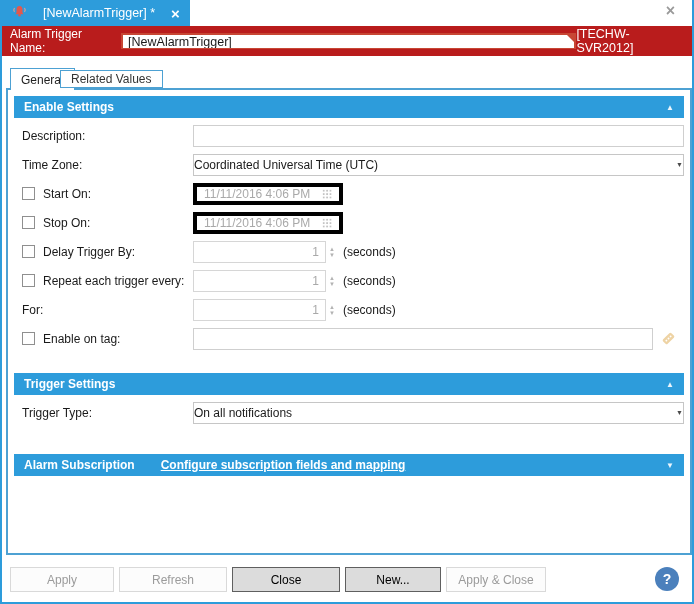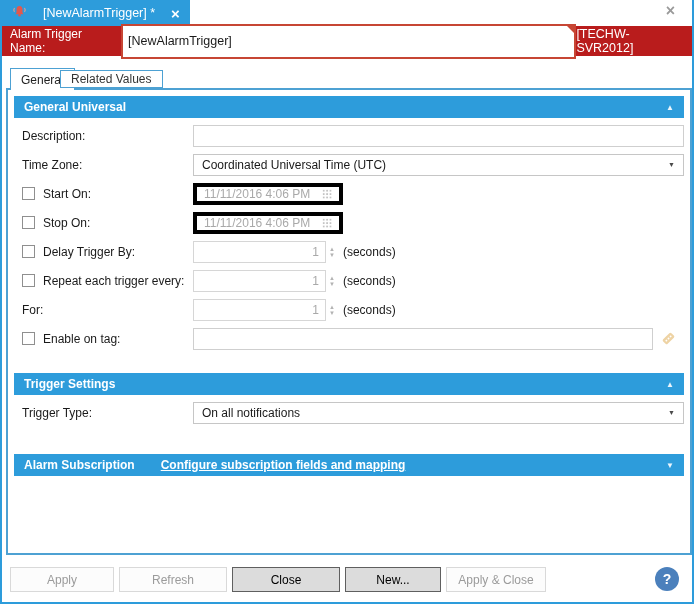--- a/index.html
+++ b/index.html
@@ -32,21 +32,21 @@
     color: #9a9a9a; font-size: 16px; font-weight: bold; line-height: 1;
   }
   
   .name-bar {
     position: absolute; left: 0; top: 26px; right: 0; height: 30px;
     background: #b91c1c; color: #fff;
     display: flex; align-items: center; padding: 0 8px;
   }
   .name-input-wrap {
     position: relative; margin-left: 7px;
-    width: 484px; height: 35px;
+    width: 484px; height: 16px;
     border: 2px solid #C74634; background: #fff;
   }
   .name-input-wrap input {
     width: 100%; height: 100%; border: none; outline: none;
     padding: 0 5px; font-size: 12.5px; font-family: inherit; color: #1a1a1a;
   }
   .corner-flag {
     position: absolute; top: 0; right: 0; width: 0; height: 0;
     border-left: 7px solid transparent; border-top: 7px solid #C74634;
   }
@@ -83,21 +83,21 @@
     border: 1px solid #8f8f8f; background: #fff;
   }
   .txt-input {
     height: 22px; border: 1px solid #cfcfcf; background: #fff;
     padding: 0 5px; font-family: inherit; font-size: 12px; color: #1a1a1a; outline: none;
   }
   .wide { width: 492px; }
   .tagbox { width: 460px; }
   .combo {
     width: 492px; height: 22px; border: 1px solid #c6c6c6; background: #fff;
-    display: flex; align-items: center; padding: 0 8px;
+    display: flex; align-items: center; padding: 0 0;
   }
   .combo .combo-arrow { margin-left: auto; font-size: 7px; color: #4a4a4a; }
   .datefield {
     width: 150px; height: 22px; border: 4px solid #000000; background: #fff;
     display: flex; align-items: center; padding: 0 7px; color: #a9a9a9;
   }
   .datefield .dval { flex: 1; }
   .grid-icon {
     width: 10px; height: 10px;
     background-image: radial-gradient(circle, #c3c3c3 1px, transparent 1.35px);
@@ -169,21 +169,21 @@
   <div class="tab active">
     <span>General</span>
   </div>
   <div class="tab inactive">
     <span>Related Values</span>
   </div>
 
   <div class="panel">
 
     <div class="section-header">
-      <span>General Universal</span>
+      <span>Enable Settings</span>
       <span class="collapse">▲</span>
     </div>
 
     <div class="rows">
 
       <div class="row">
         <div class="label-area">
           <span>Description:</span>
         </div>
         <input class="txt-input wide" type="text" value="" style="">

